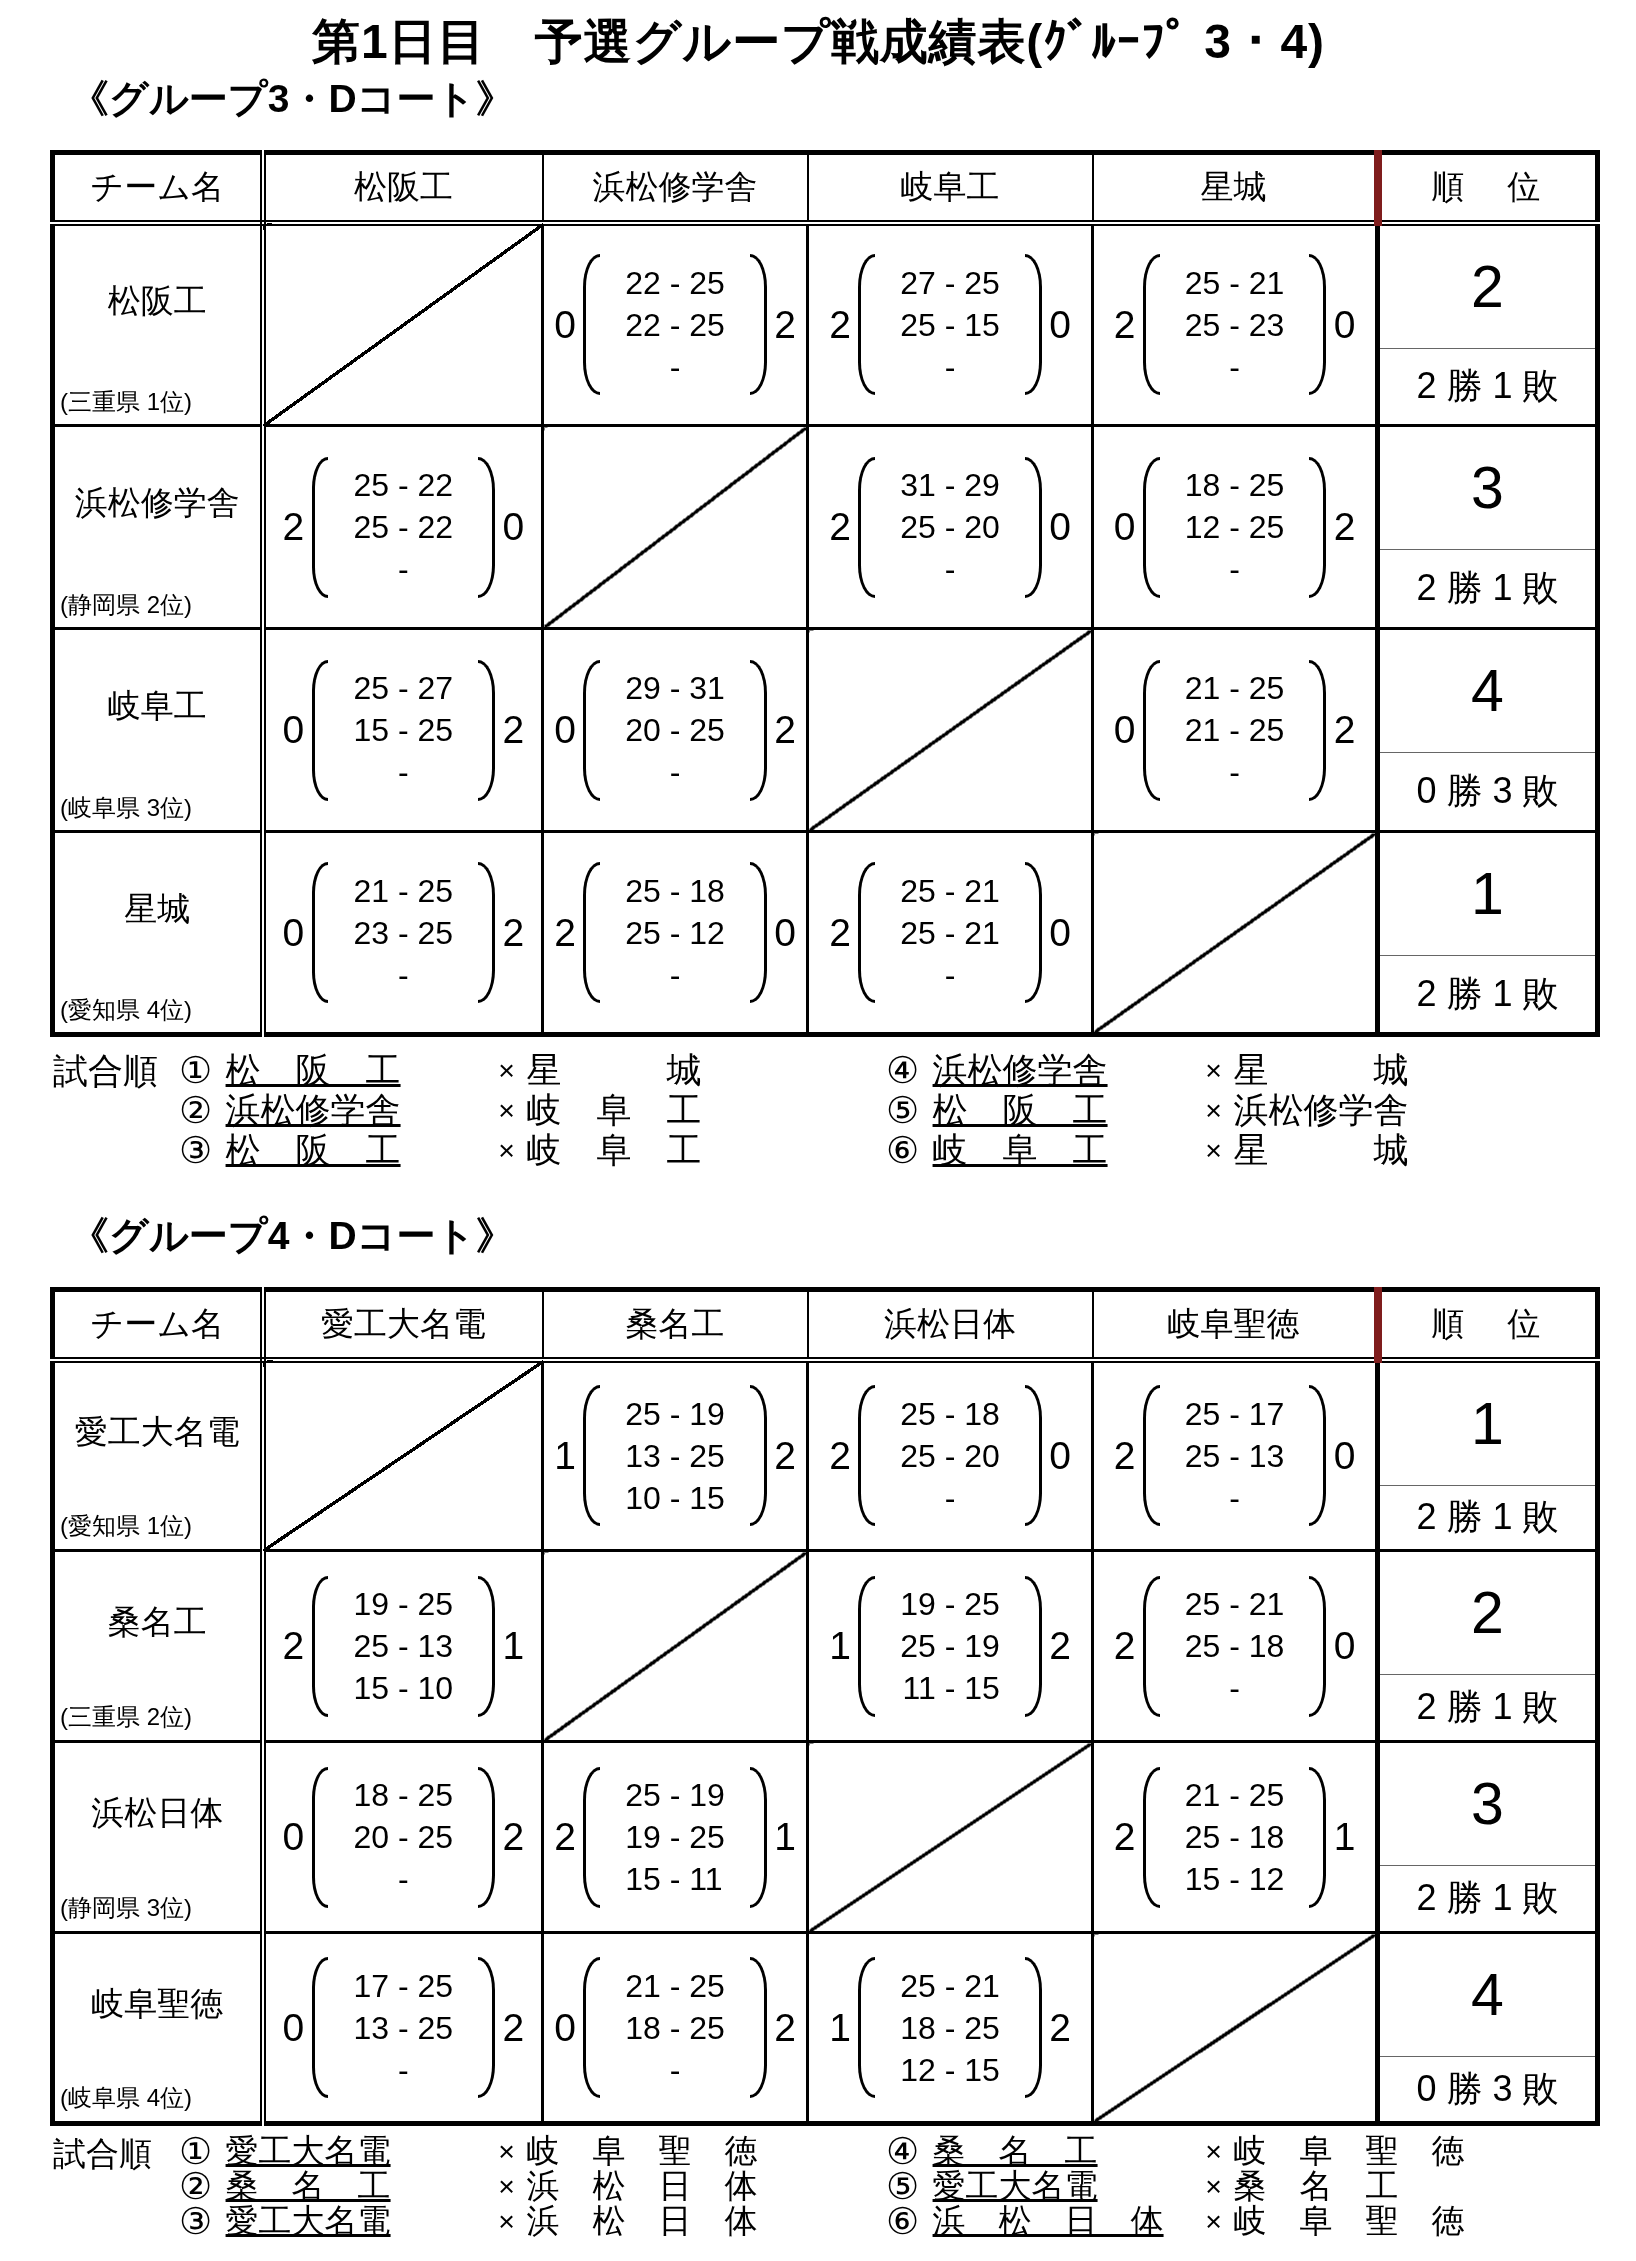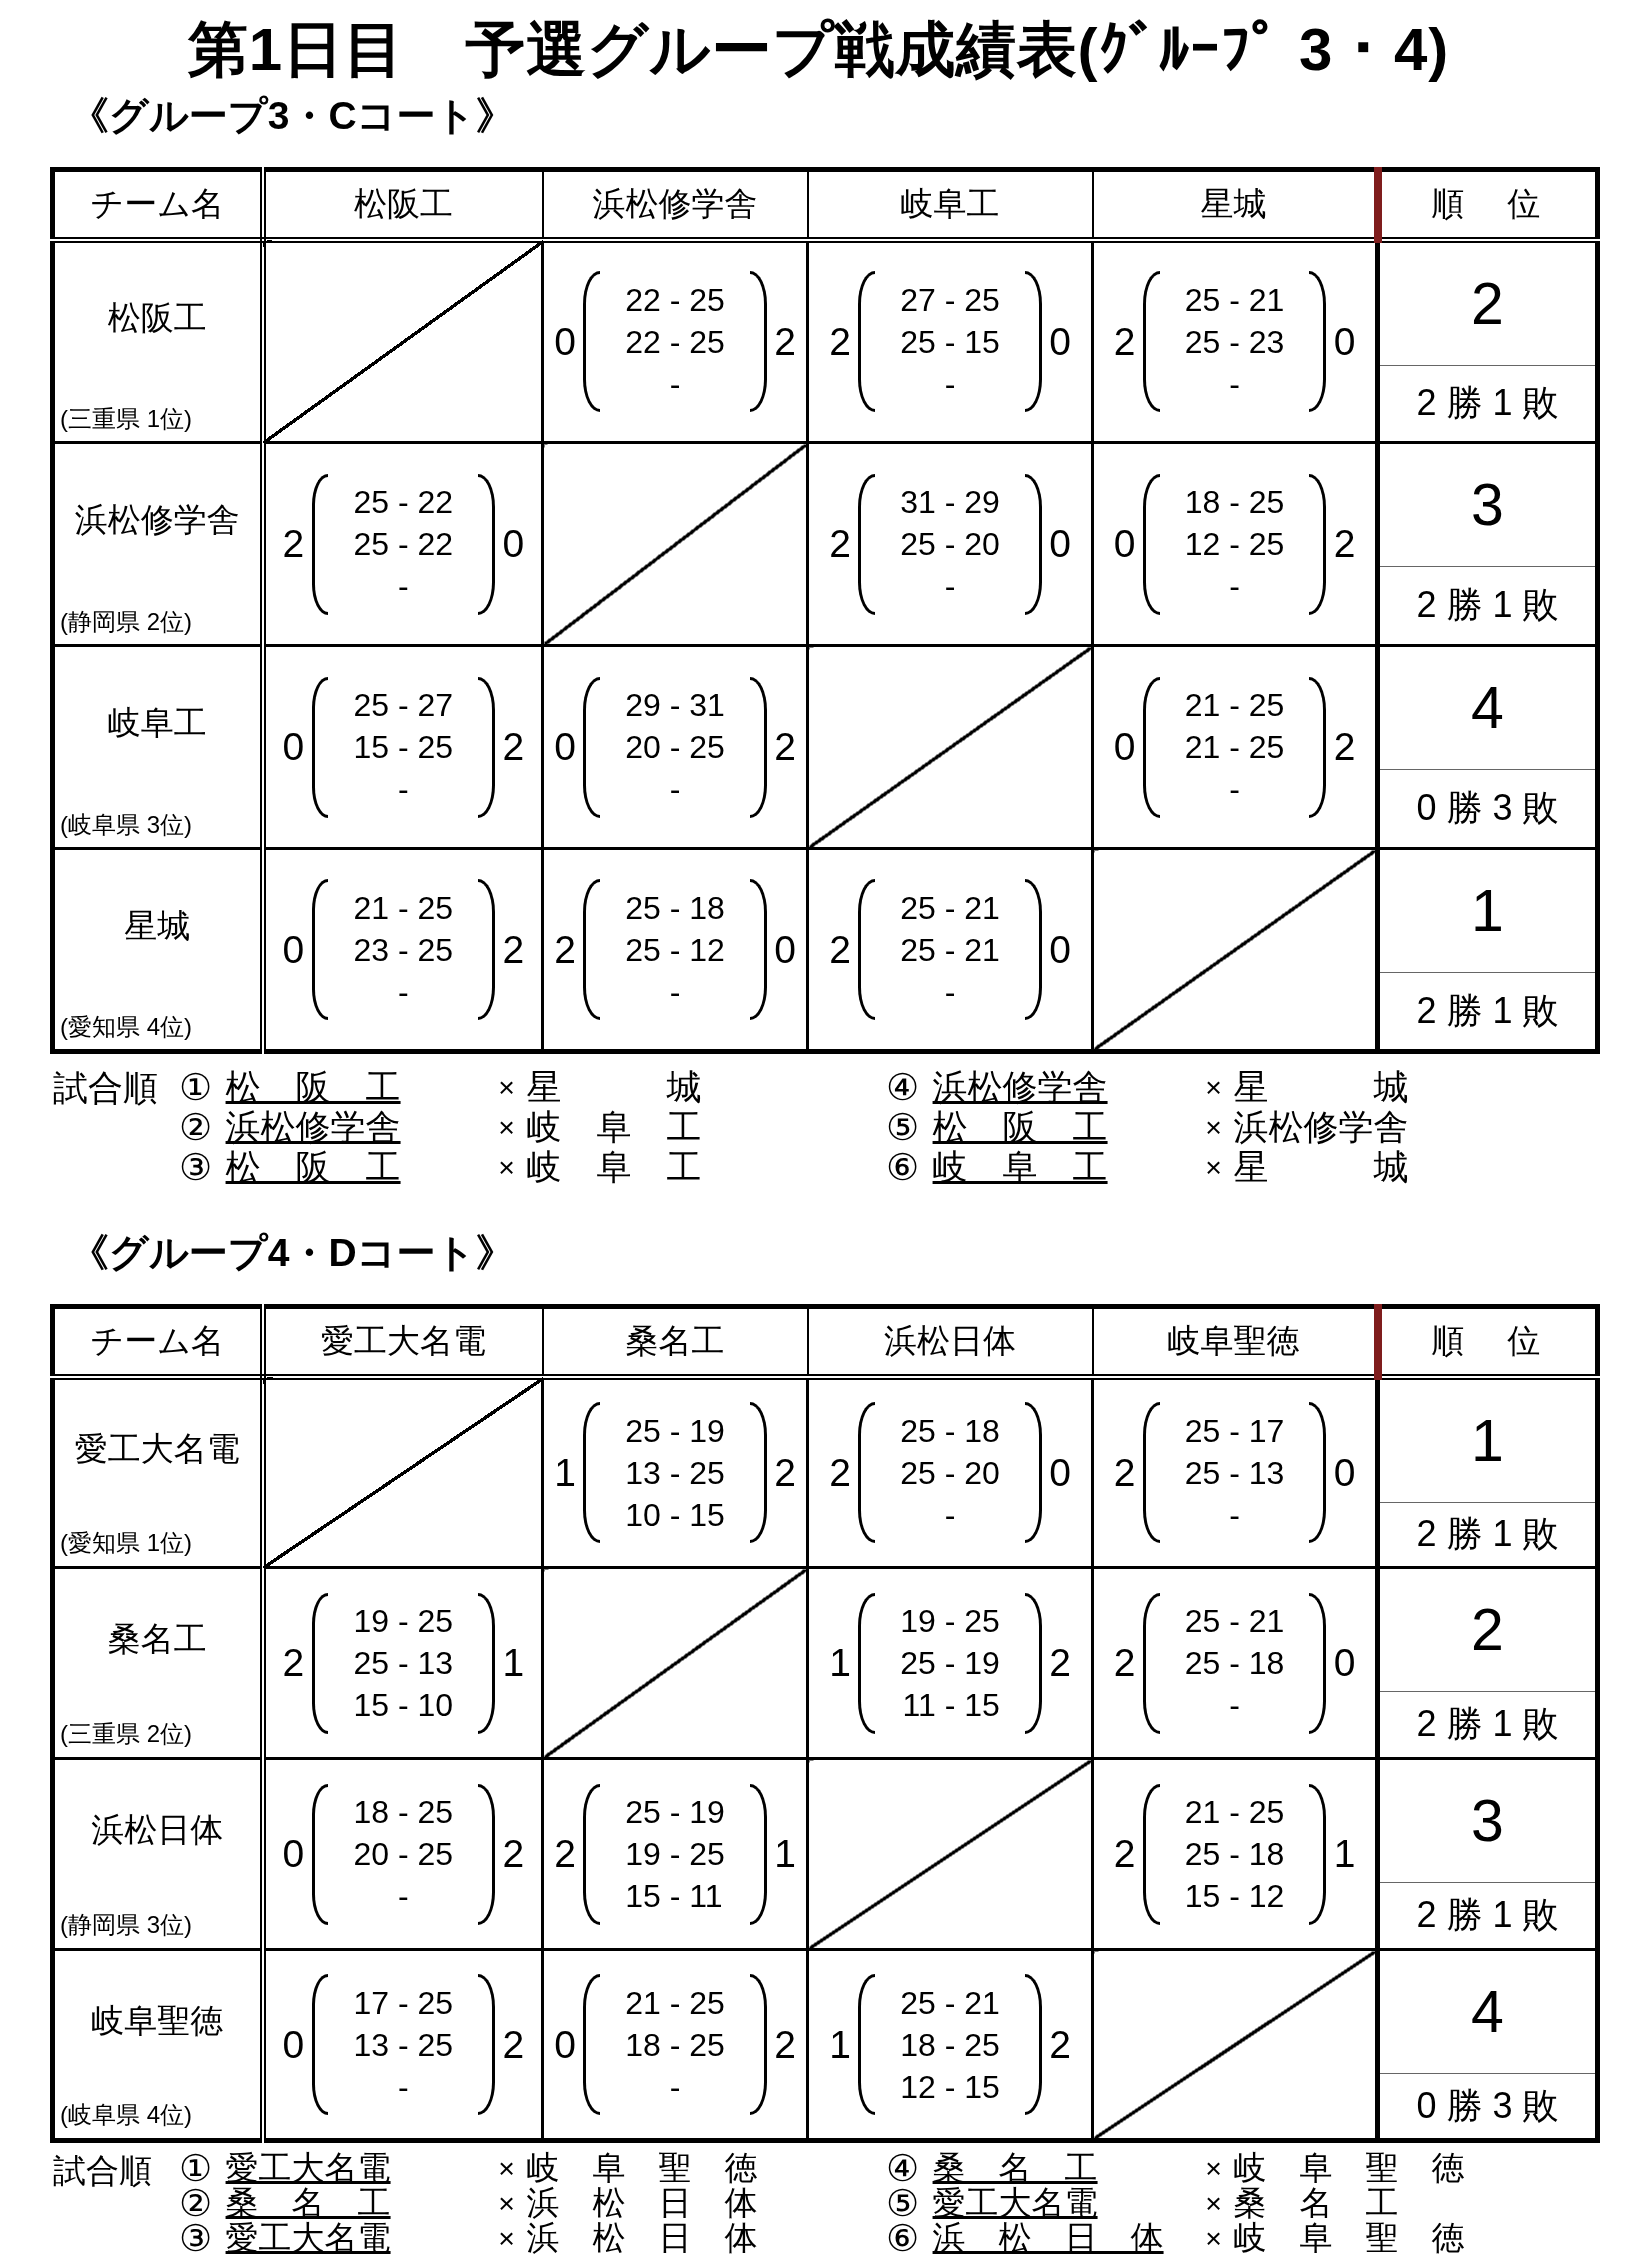--- a/index.html
+++ b/index.html
@@ -1,19 +1,19 @@
 <!DOCTYPE html>
 <html style="font-size:13.4px"><head>
 <meta charset="utf-8">
 <style>
   html,body{margin:0;padding:0;background:#fff;color:#000;
     font-family:"Liberation Sans","DejaVu Sans",sans-serif;}
   .page{width:1637px;height:2261px;overflow:hidden;background:#fff;position:relative;}
 
-  .title{padding-top:10px;text-align:center;font-size:60px;font-weight:bold;letter-spacing:0.8px;}
+  .title{padding-top:10px;text-align:center;font-size:48px;font-weight:bold;letter-spacing:0.8px;}
   .division{margin:3.3px 0 0 53px;font-size:39px;font-weight:bold;line-height:45px;}
   .group-heading{margin:1.7px 0 0 70px;font-size:39px;font-weight:bold;line-height:45px;}
   .g4{margin-top:42px;}
 
   table.grid{margin:29px 0 0 50px;border-collapse:collapse;table-layout:fixed;
     border:5.9px solid #000;background:#fff;}
   table.grid th,table.grid td{padding:0;}
   table.grid th{font-size:33px;font-weight:normal;height:65px;text-align:center;
     border:2.5px solid #000;border-bottom:6.7px double #000;}
   table.grid th:first-child{border-right:6.7px double #000;}
@@ -57,21 +57,21 @@
   .m-no{margin-right:13.4px;font-size:37px;}
   .m-a{display:inline-block;min-width:261px;text-decoration:underline;}
   .m-x{margin:0 11.7px;font-size:28.5px;}
 </style>
 </head>
 <body>
 
 <div class="page">
   <div class="title">第1日目　予選グループ戦成績表(ｸﾞﾙｰﾌﾟ 3・4)</div>
 
-  <div class="group-heading">《グループ3・Cコート》</div>
+  <div class="group-heading">《グループ3・Dコート》</div>
   <table class="grid t3">
       <colgroup>
         <col style="width: 210px;">
         <col style="width: 280px;">
         <col style="width: 265px;">
         <col style="width: 285px;">
         <col style="width: 285px;">
         <col style="width: 220px;">
       </colgroup>
       <thead>

